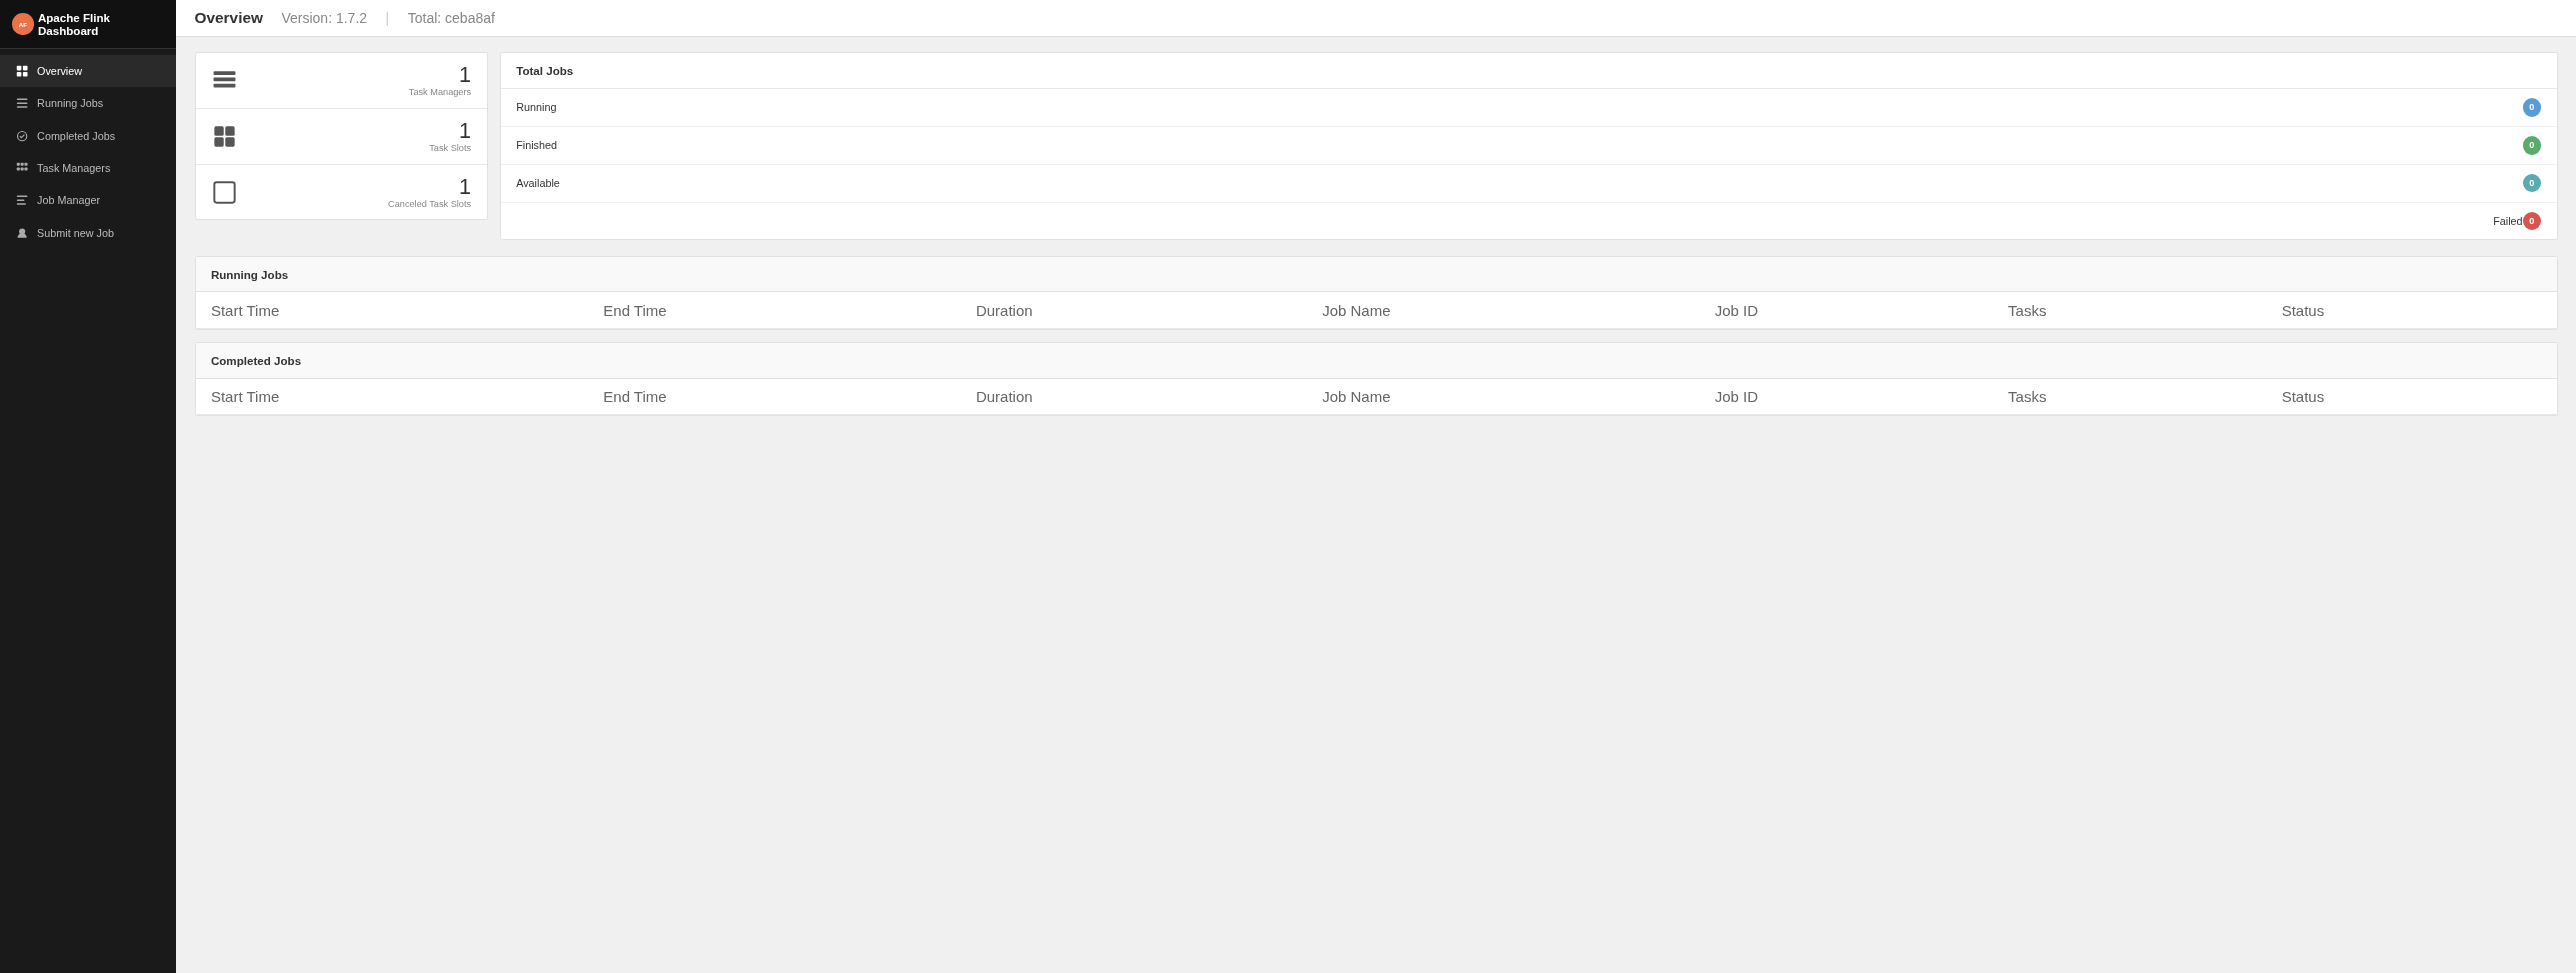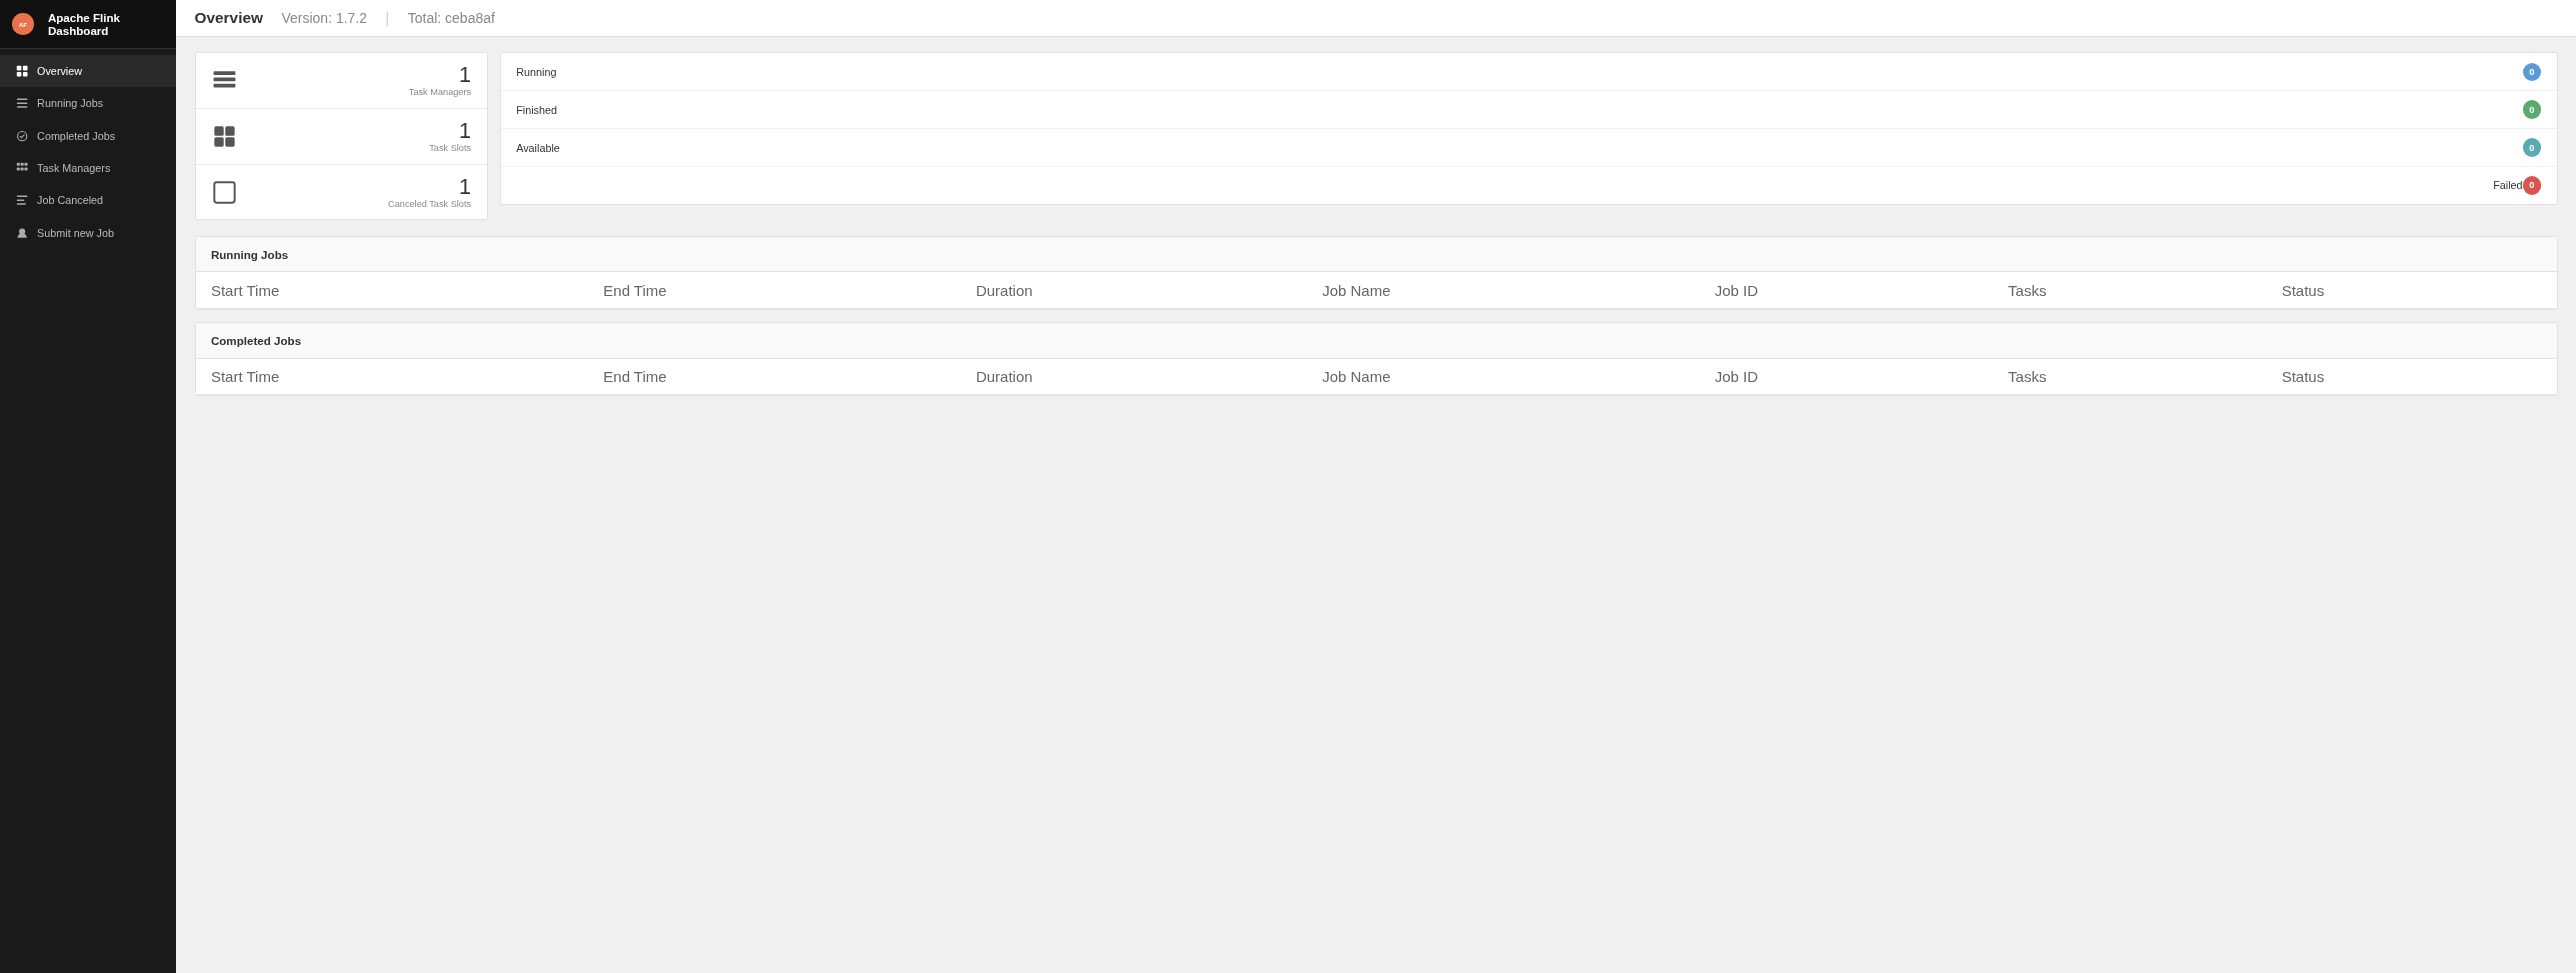--- a/index.html
+++ b/index.html
@@ -15,21 +15,21 @@
       flex-direction: column;
     }
     #sidebar-header {
       display: flex;
       align-items: center;
       padding: 10.8px 12.3px;
       background: #111;
       color: #fff;
       font-size: 11.6px;
       font-weight: 600;
-      gap: 14px;
+      gap: 4px;
       border-bottom: 0.8px solid #333;
     }
     #sidebar-header .logo-icon {
       width: 21.6px; height: 21.6px;
       background: #e8734a;
       border-radius: 50%;
       display: flex; align-items: center; justify-content: center;
       font-size: 9.2px; color: #fff; font-weight: bold; flex-shrink: 0;
     }
     .sidebar-nav {
@@ -256,21 +256,21 @@
       <span>Task Managers</span>
     </li>
     <li>
       <span class="nav-icon">
         <svg width="12.3" height="12.3" viewBox="0 0 16 16" fill="currentColor">
           <rect x="1" y="2" width="14" height="2" rx="1"></rect>
           <rect x="1" y="7" width="10" height="2" rx="1"></rect>
           <rect x="1" y="12" width="12" height="2" rx="1"></rect>
         </svg>
       </span>
-      <span>Job Canceled</span>
+      <span>Job Manager</span>
     </li>
     <li>
       <span class="nav-icon">
         <svg width="12.3" height="12.3" viewBox="0 0 16 16" fill="currentColor">
           <circle cx="8" cy="6" r="4"></circle>
           <path d="M2 14c0-3.3 2.7-6 6-6s6 2.7 6 6"></path>
         </svg>
       </span>
       <span>Submit new Job</span>
     </li>
@@ -328,20 +328,21 @@
             </svg>
           </div>
           <div class="stat-value-block">
             <div class="stat-number">1</div>
             <div class="stat-label">Canceled Task Slots</div>
           </div>
         </div>
       </div>
 
       <div class="total-jobs-card">
+        <div class="total-jobs-header">Total Jobs</div>
         <div class="job-status-item">
           <span>Running</span>
           <span class="status-badge badge-blue">0</span>
         </div>
         <div class="job-status-item">
           <span>Finished</span>
           <span class="status-badge badge-green">0</span>
         </div>
         <div class="job-status-item">
           <span>Available</span>

